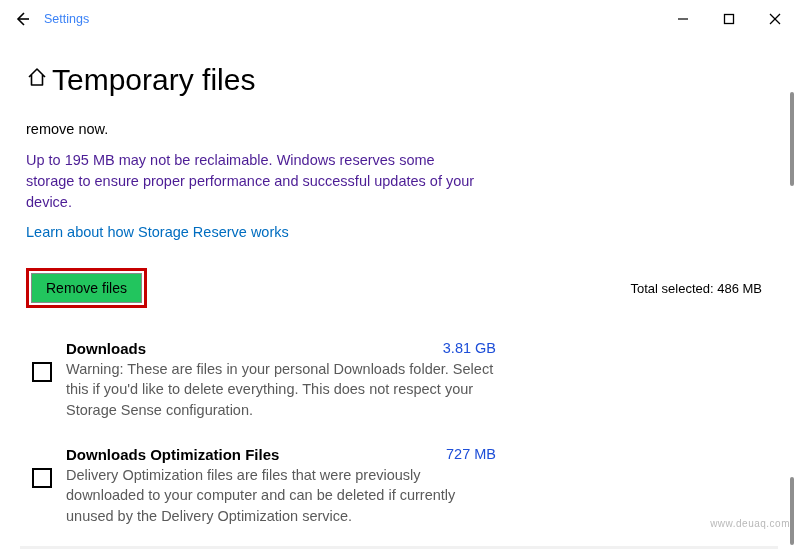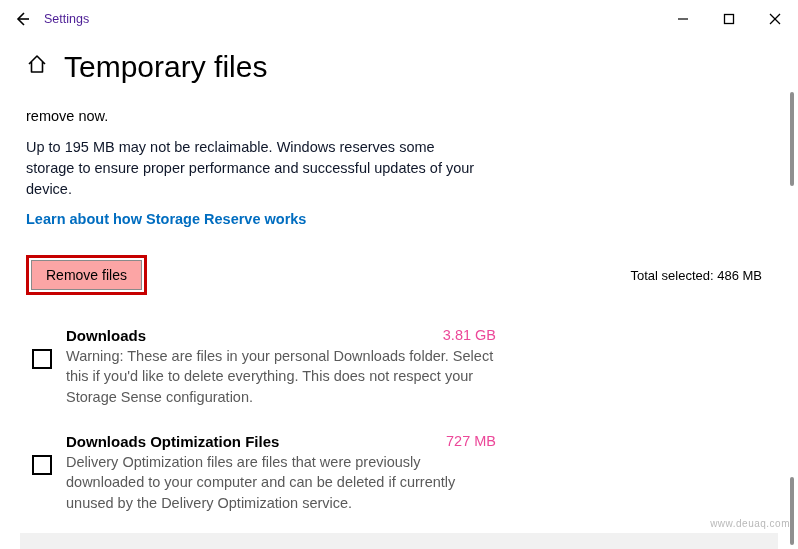--- a/index.html
+++ b/index.html
@@ -1,39 +1,39 @@
 <!DOCTYPE html>
 <html><head>
 <meta charset="utf-8">
 <style>
   * { box-sizing: border-box; margin: 0; padding: 0; font-family: "Segoe UI", Arial, sans-serif; }
   body { background: #fff; width: 798px; height: 549px; position: relative; overflow: hidden; }
   .titlebar { height: 38px; display: flex; align-items: center; }
   .back-btn { width: 44px; height: 38px; display:flex; align-items:center; justify-content:center; }
-  .app-title { font-size: 12.5px; color:#4c1d95; }
+  .app-title { font-size: 12.5px; color:#3b82f6; }
   .win-controls { margin-left:auto; display:flex; }
   .win-btn { width: 46px; height: 32px; display:flex; align-items:center; justify-content:center; font-size:13px; }
   .content { padding: 0 26px; }
-  .page-header { display:flex; align-items:center; gap:16px; margin-top: 12px; margin-bottom: 22px; }
+  .page-header { display:flex; align-items:center; gap:4px; margin-top: 25px; margin-bottom: 22px; }
   .home-icon { font-size: 22px; color:#000; }
   .page-title { font-size: 30px; font-weight: 500; color:#000; }
   .intro { font-size: 14.5px; color:#000; max-width: 460px; line-height:1.45; margin-bottom:10px; }
-  .intro2 { font-size: 14.5px; color:#0f172a; max-width: 460px; line-height:1.45; margin-bottom:10px; }
-  .link { font-size: 14.5px; color:#006dc0; margin-bottom: 28px; display:inline-block;font-weight:bold; }
+  .intro2 { font-size: 14.5px; color:#4c1d95; max-width: 460px; line-height:1.45; margin-bottom:10px; }
+  .link { font-size: 14.5px; color:#006dc0; margin-bottom: 28px; display:inline-block; }
   .action-row { display:flex; align-items:center; margin-bottom: 26px; }
   .remove-btn-wrap { border: 3px solid #c60000; padding:2px; }
-  .remove-btn { background:#fca5a5; border:1px solid #8a8a8a; padding: 6px 14px; font-size:14px; }
+  .remove-btn { background:#22c55e; border:1px solid #8a8a8a; padding: 6px 14px; font-size:14px; }
   .total { margin-left:auto; margin-right:10px; font-size:13px; color:#000; }
   .item { display:flex; padding: 6px 0 20px 0; }
   .item.highlight { background:#f1f1f1; padding:12px 6px 20px 6px; margin:0 -6px; }
   .checkbox { width: 20px; height:20px; border:2px solid #000; margin: 22px 14px 0 6px; flex-shrink:0; display:flex; align-items:center; justify-content:center; font-size:14px; }
   .item-body { flex:1; max-width: 430px; }
   .item-head { display:flex; align-items:flex-start; }
   .item-title { font-size:15px; font-weight:700; color:#000; margin-bottom:2px; }
-  .item-size { margin-left:auto; font-size:14.5px; color:#ec4899; padding-left:20px; }
+  .item-size { margin-left:auto; font-size:14.5px; color:#1d4ed8; padding-left:20px; }
   .item-desc { font-size:14.5px; color:#5a5a5a; line-height:1.4; }
   .scroll-track { position:absolute; right:4px; top:92px; width:4px; height:94px; background:#8f8f8f; border-radius:2px; }
   .scroll-track2 { position:absolute; right:4px; bottom:4px; width:4px; height:68px; background:#8f8f8f; border-radius:2px; }
   .watermark { position:absolute; right:8px; bottom:20px; font-size:10px; color:#b9b9b9; letter-spacing:0.5px; }
 </style>
 </head>
 <body>
 
 <div class="titlebar">
   <div class="back-btn">

